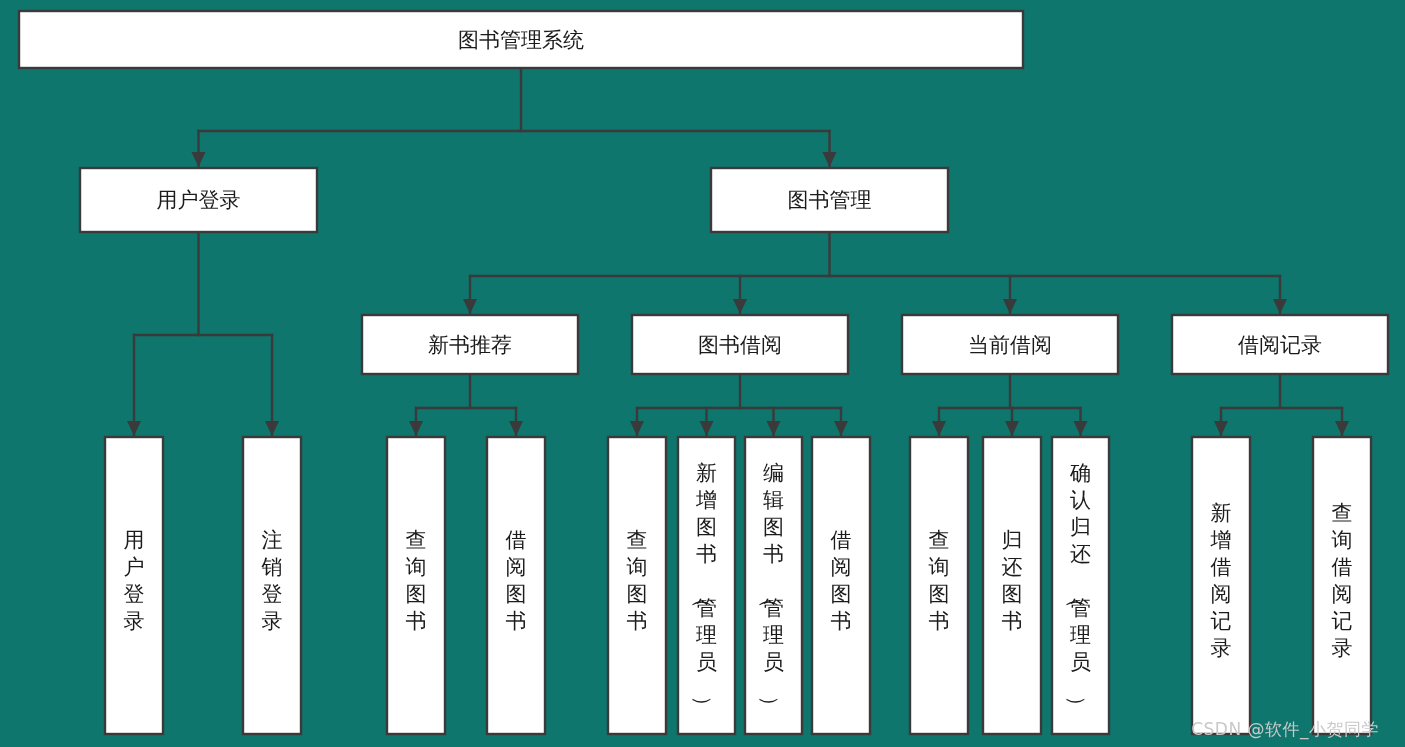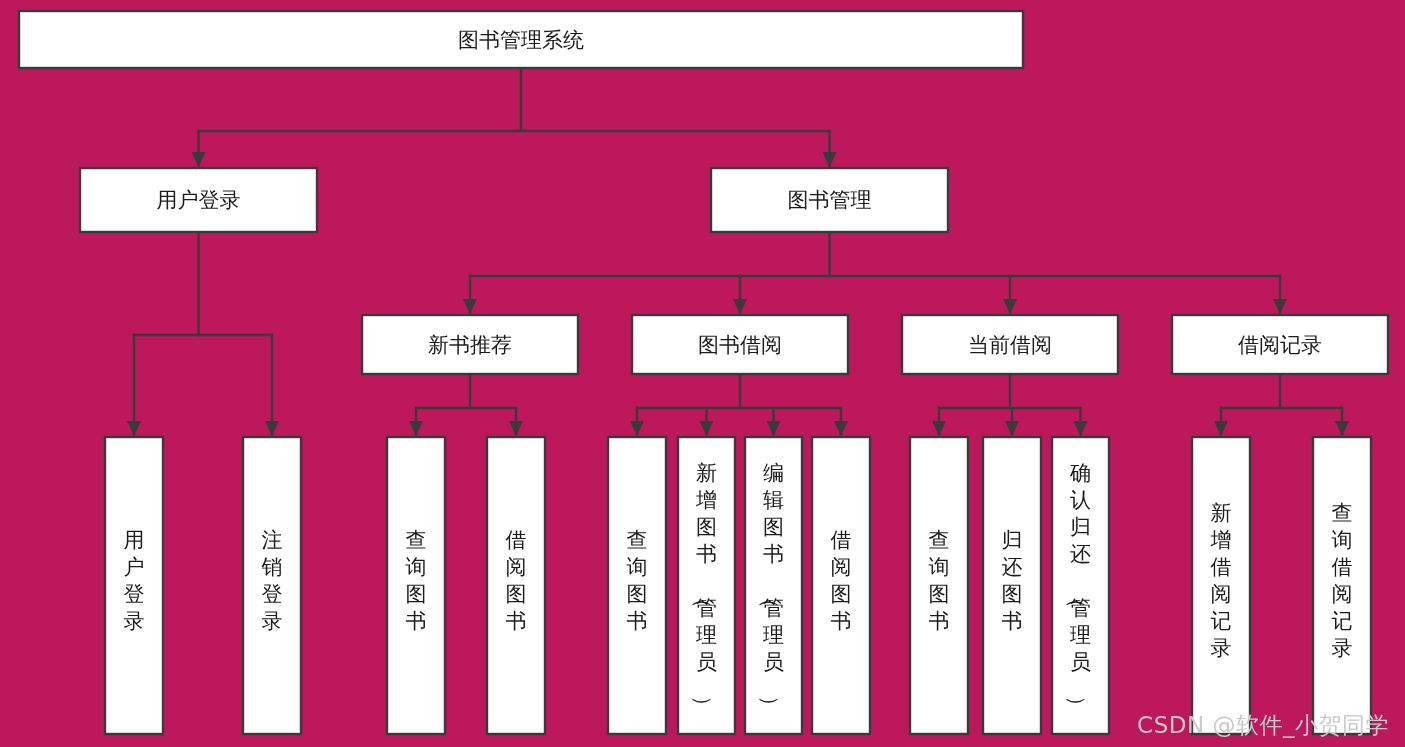--- a/index.html
+++ b/index.html
@@ -11,21 +11,21 @@
   body {
     width: 1405px;
     height: 747px;
     font-family: "DejaVu Sans", "Liberation Sans", sans-serif;
     overflow: hidden;
   }
   #diagram-root {
     position: relative;
     width: 1405px;
     height: 747px;
-    background: #be185d;
+    background: #0f766e;
   }
   svg#tree-svg {
     position: absolute;
     left: 0;
     top: 0;
     width: 1405px;
     height: 747px;
     display: block;
   }
   .node-box {
@@ -51,24 +51,24 @@
     dominant-baseline: middle;
   }
   .node-label-vertical {
     fill: #1b1b1b;
     font-family: "DejaVu Sans", "Liberation Sans", sans-serif;
     font-size: 21px;
     text-anchor: middle;
   }
   .watermark {
     position: absolute;
-    right: 16px;
+    right: 26px;
     bottom: 6px;
     font-family: "DejaVu Sans", "Liberation Sans", sans-serif;
-    font-size: 23px;
+    font-size: 17px;
     color: #c9c9c9;
     letter-spacing: 0.5px;
     white-space: nowrap;
     user-select: none;
   }
 </style>
 </head>
 <body>
 
 <div id="diagram-root">

